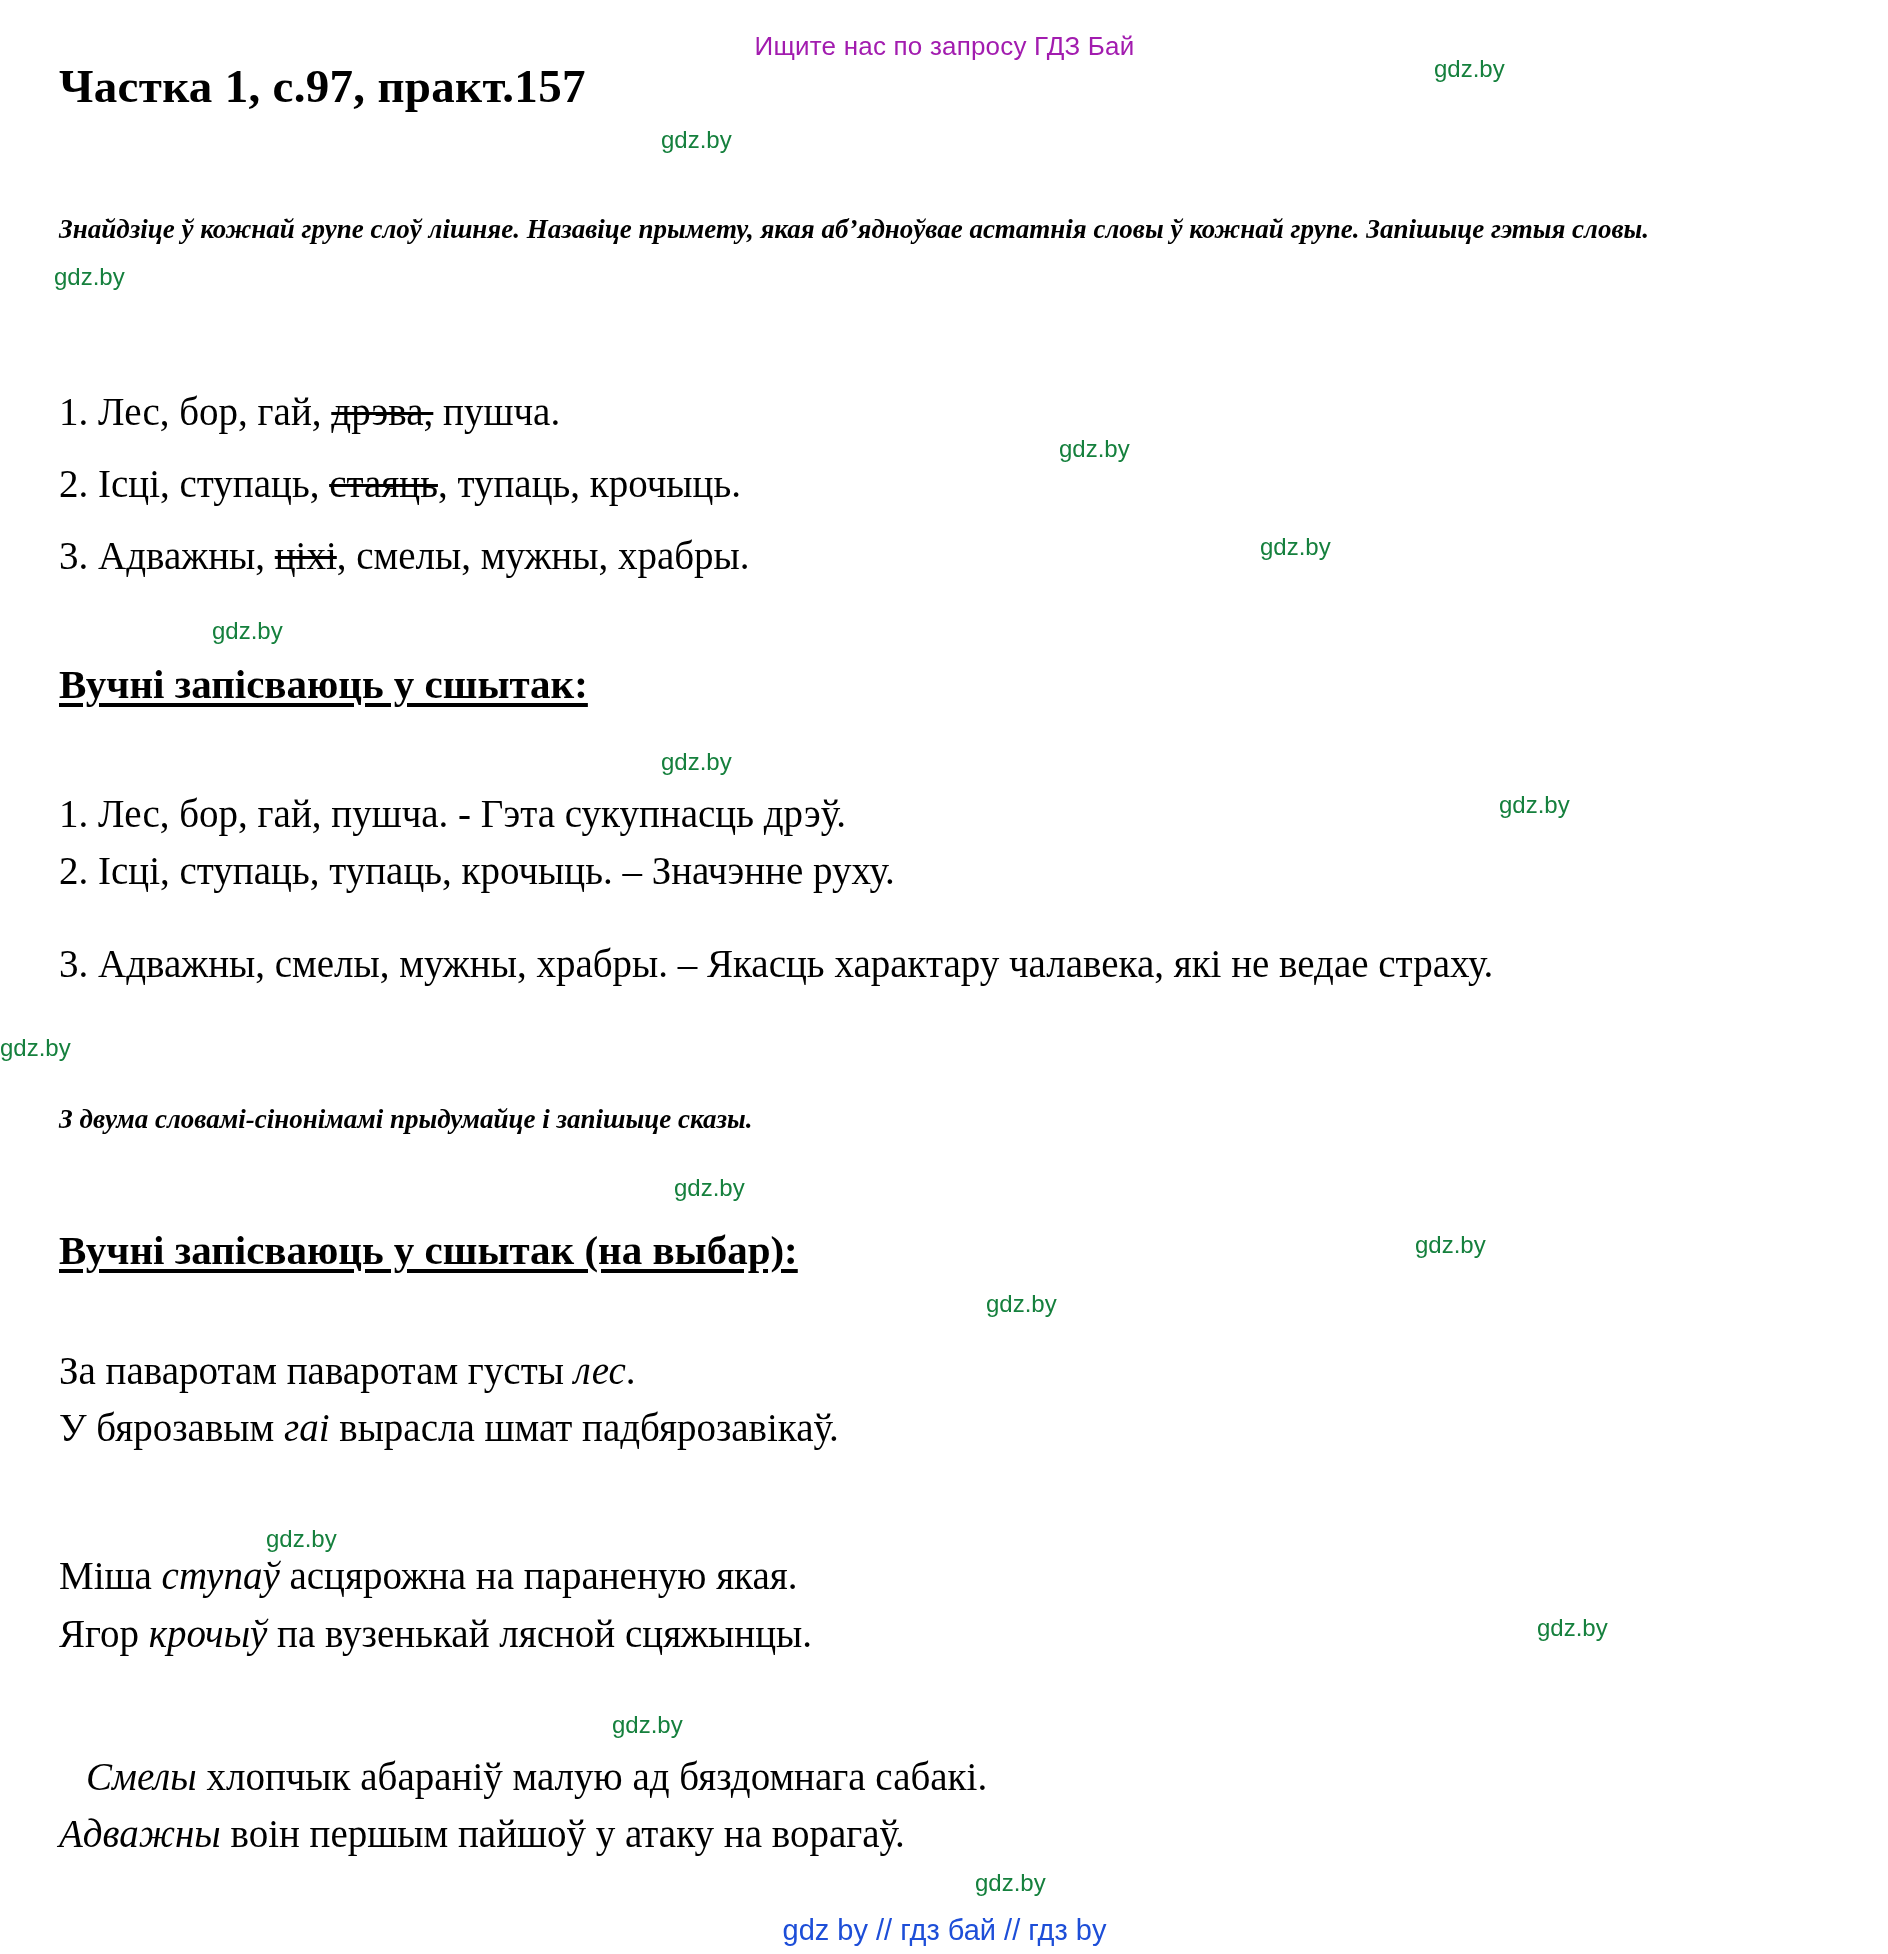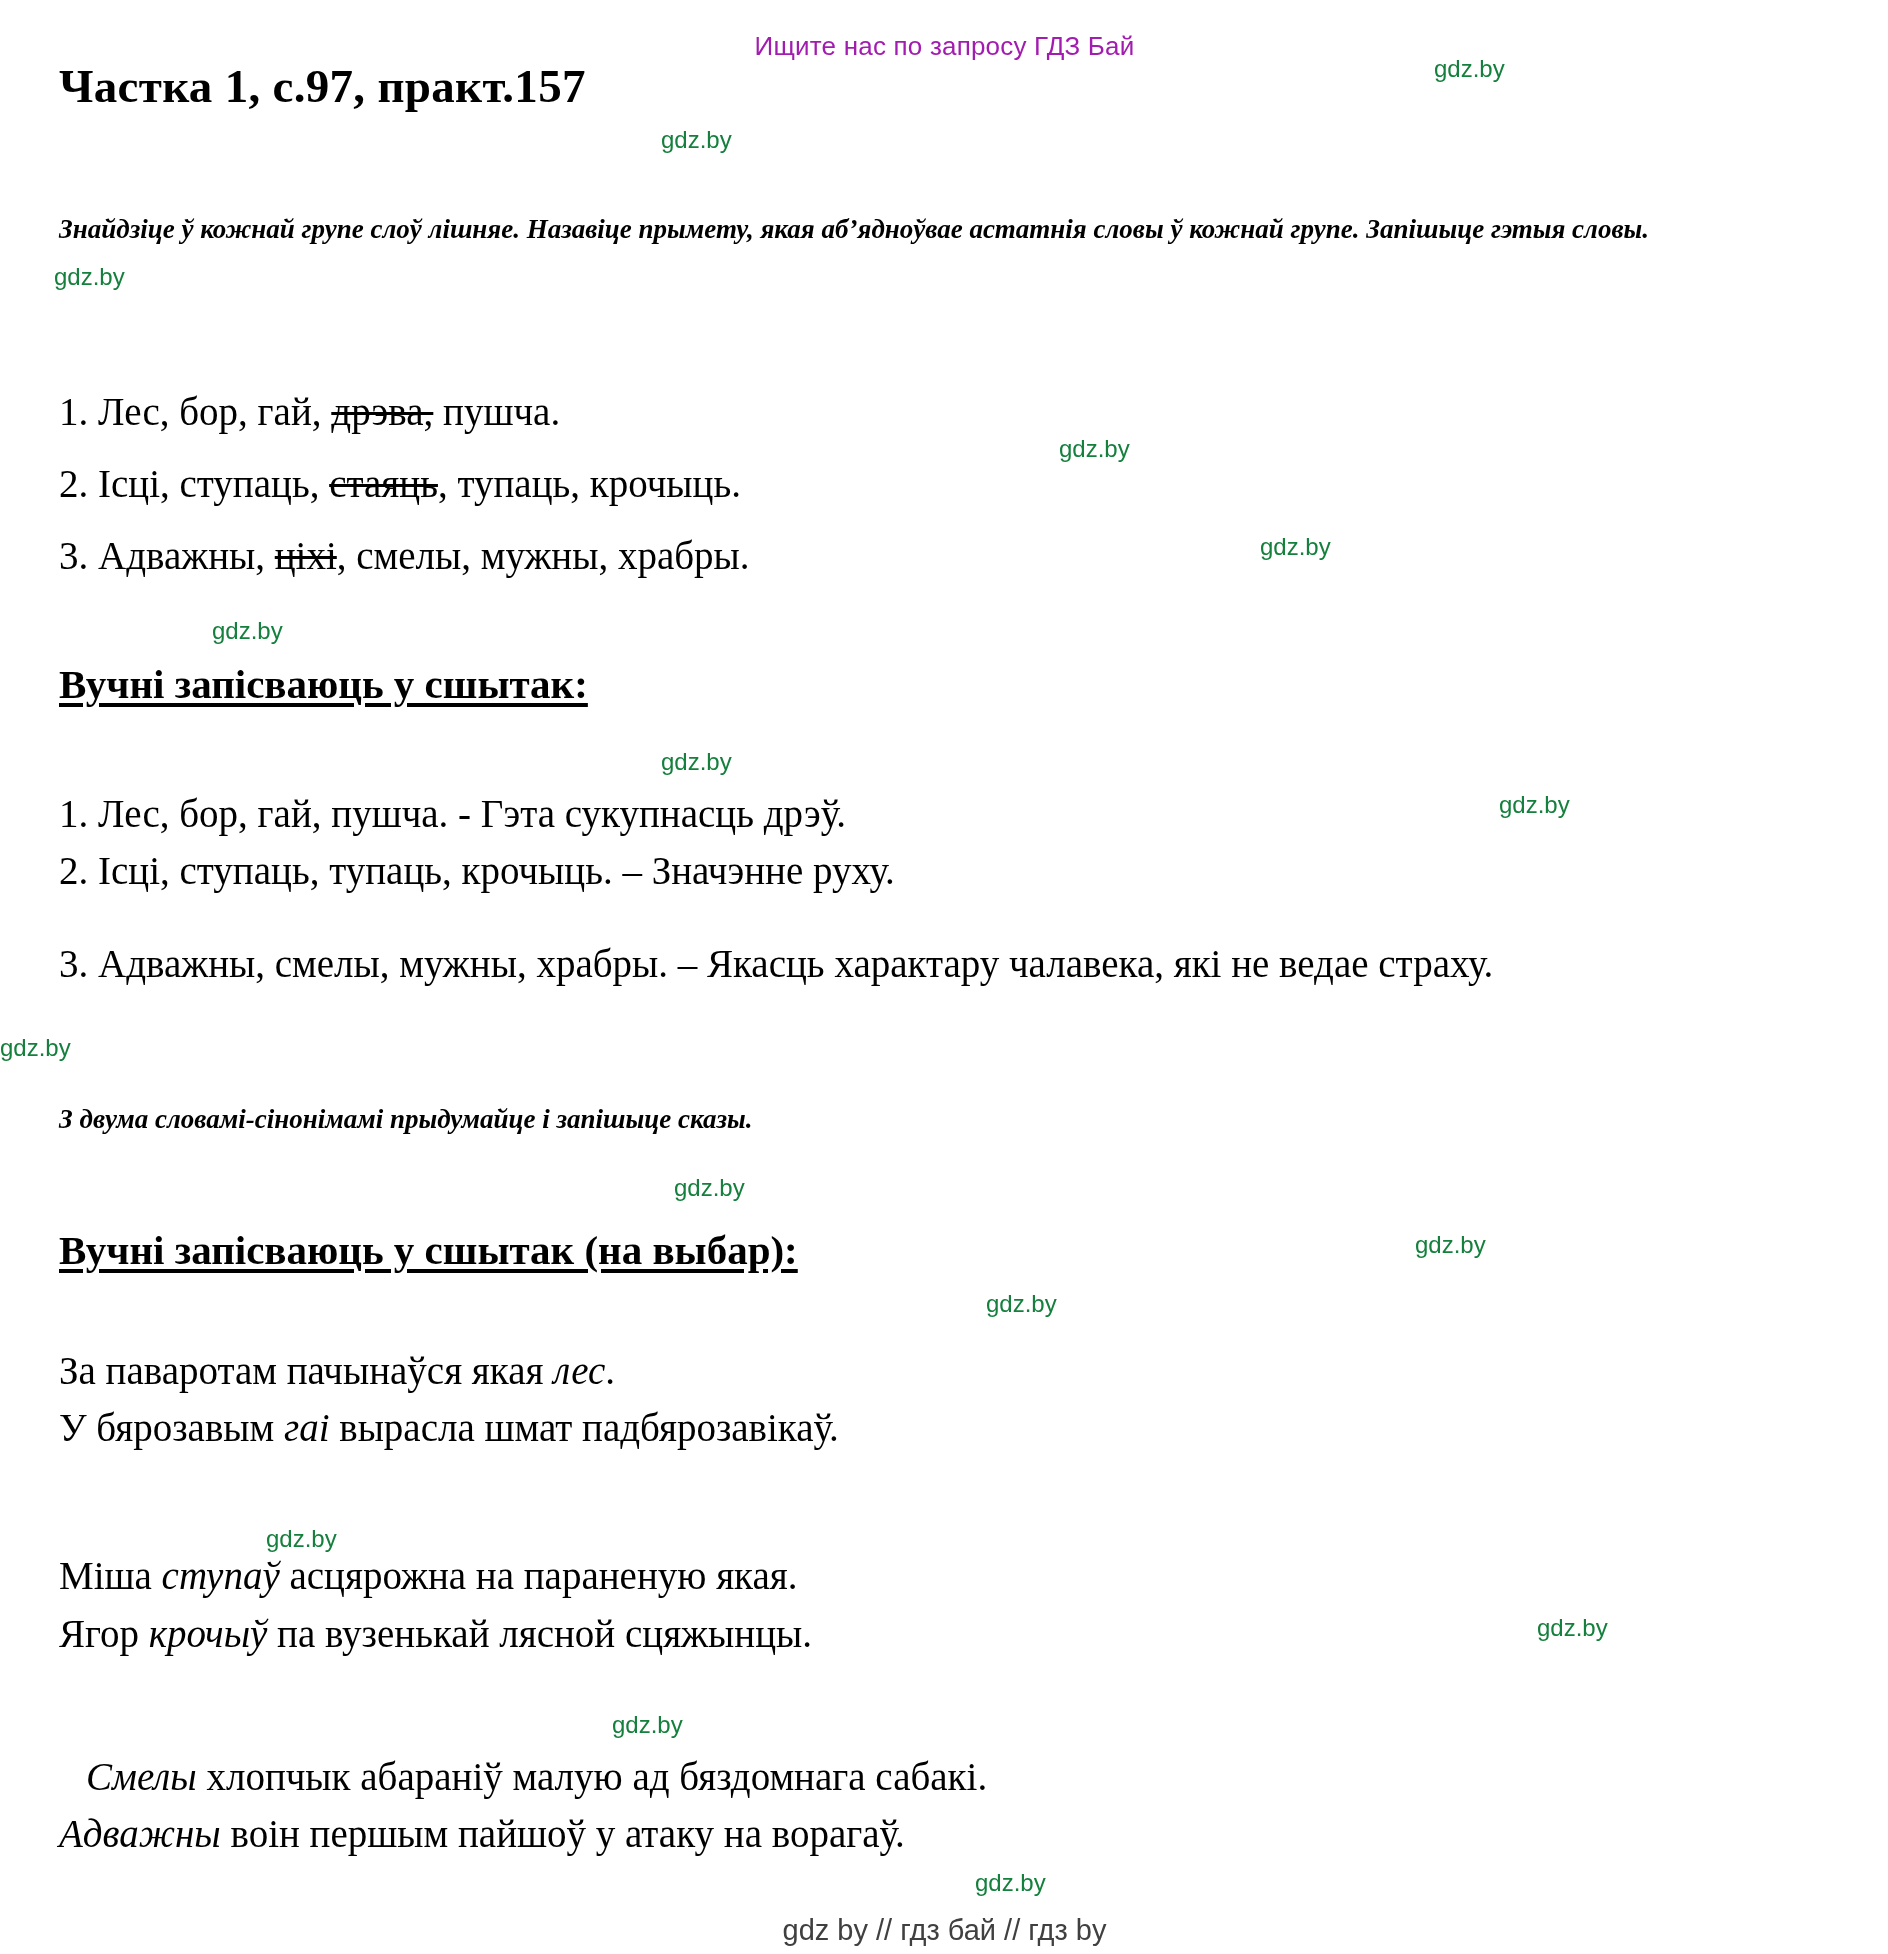--- a/index.html
+++ b/index.html
@@ -142,21 +142,21 @@
 
   <div class="line" style="top:789px;">1. Лес, бор, гай,  пушча. - Гэта сукупнасць дрэў.</div>
   <div class="line" style="top:846px;">2. Ісці, ступаць, тупаць, крочыць. – Значэнне руху.</div>
   <div class="line" style="top:903px; width:1749px;margin-top:36px;">3. Адважны, смелы, мужны, храбры. – Якасць характару чалавека, які не ведае страху.</div>
 
   <div class="task t2">З двума словамі-сінонімамі прыдумайце і запішыце сказы.</div>
 
   <div class="heading h2">Вучні запісваюць у сшытак (на выбар):</div>
 
   <div class="line" style="top:1346px;">
-    <span>За паваротам пачынаўся якая </span><span class="em">лес</span><span>.</span>
+    <span>За паваротам паваротам густы </span><span class="em">лес</span><span>.</span>
   </div>
   <div class="line" style="top:1403px;">
     <span>У бярозавым </span><span class="em">гаі</span><span> вырасла шмат падбярозавікаў.</span>
   </div>
 
   <div class="line" style="top:1551px;">
     <span>Міша </span><span class="em">ступаў</span><span> асцярожна на параненую якая.</span>
   </div>
   <div class="line" style="top:1609px;">
     <span>Ягор </span><span class="em">крочыў</span><span> па вузенькай лясной сцяжынцы.</span>
@@ -183,14 +183,14 @@
     <div class="wm" style="left: 0px; top: 1034px;">gdz.by</div>
     <div class="wm" style="left: 674px; top: 1174px;">gdz.by</div>
     <div class="wm" style="left: 1415px; top: 1231px;">gdz.by</div>
     <div class="wm" style="left: 986px; top: 1290px;">gdz.by</div>
     <div class="wm" style="left: 266px; top: 1525px;">gdz.by</div>
     <div class="wm" style="left: 1537px; top: 1614px;">gdz.by</div>
     <div class="wm" style="left: 612px; top: 1711px;">gdz.by</div>
     <div class="wm" style="left: 975px; top: 1869px;">gdz.by</div>
   </div>
 
-<div class="footer" style="color: #404040;">gdz by  //  гдз бай  //  гдз by</div>
+<div class="footer" style="color: #1d4ed8;">gdz by  //  гдз бай  //  гдз by</div>
 
 
 </body></html>

